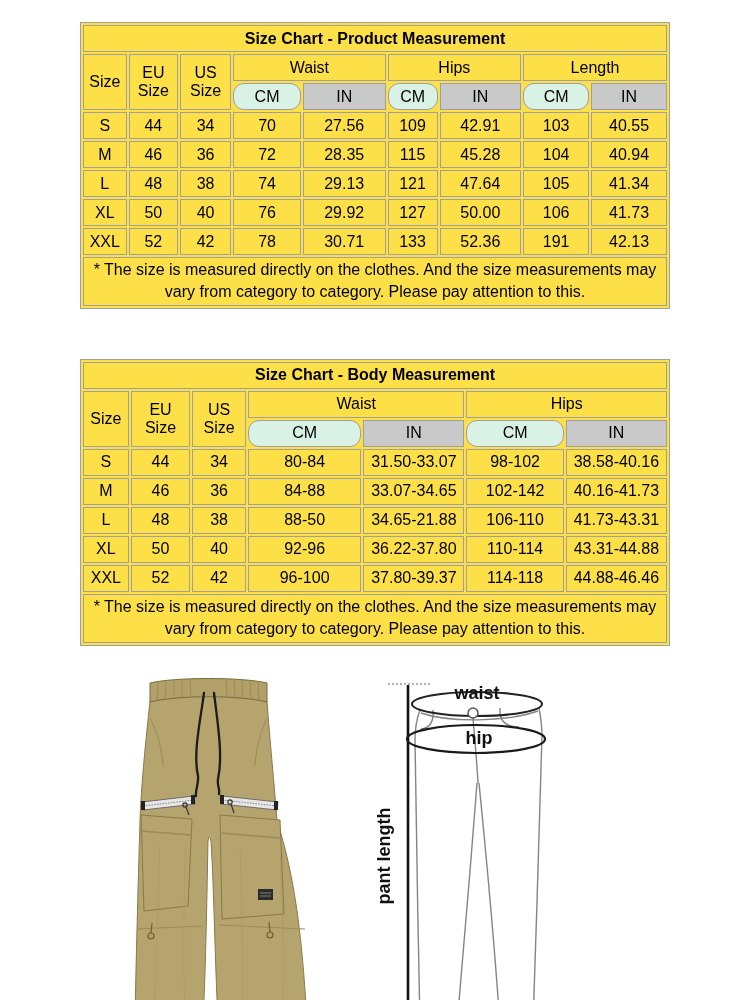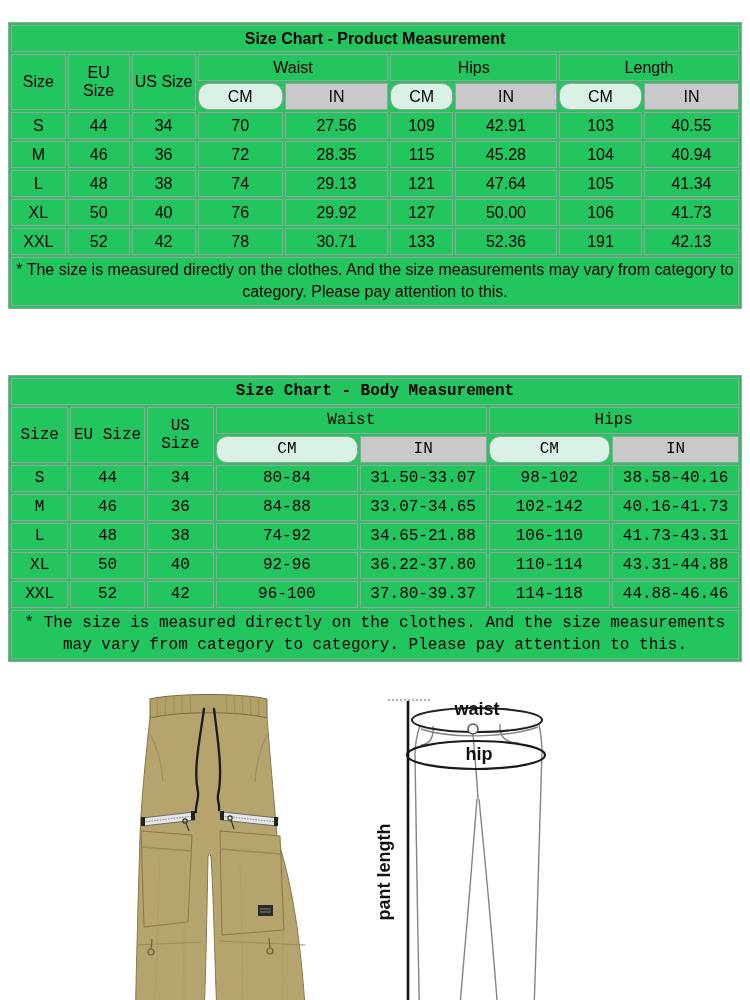--- a/index.html
+++ b/index.html
@@ -2,34 +2,34 @@
 <html style="--cm_bg: #daf2e5; --in_bg: #c9c9c9; --border: #9f9f9f; --khaki: #b6a46f;"><head>
 <meta charset="utf-8">
 <style>
   :root{
     --cm_bg:#daf2e5; --in_bg:#c9c9c9; --border:#9f9f9f;
     --khaki:#b6a46f; --khaki_dark:#8a7848; --khaki_line:#9c8a57;
   }
   html,body{margin:0;padding:0;background:#ffffff;}
   body{width:750px;font-family:"Liberation Sans",sans-serif;color:#000;}
   .size-table{
-    width:734px;margin:0 auto;border-collapse:separate;border-spacing:2px;
-    border:1px solid var(--border);table-layout:fixed;background:#22c55e;
+    width:590px;margin:0 auto;border-collapse:separate;border-spacing:2px;
+    border:1px solid var(--border);table-layout:fixed;background:#fde047;
   }
   .size-table td{
     border:1px solid var(--border);text-align:center;vertical-align:middle;
     font-size:16px;padding:1px 2px;height:23px;overflow:hidden;
   }
   .title-cell{font-weight:bold;font-size:17.5px;height:28px;}
   .group-cell{height:23px;}
   .cm-cell{background:var(--cm_bg);border-radius:11px;}
   .in-cell{background:var(--in_bg);}
   .note-cell{text-align:left;font-size:16px;line-height:1.4;padding:2px 5px;height:auto;}
   .tbl-1{margin-top:22px;}
-  .tbl-2{margin-top:66px;font-family:Liberation Mono, monospace;}
+  .tbl-2{margin-top:50px;}
   .figures{display:flex;align-items:flex-start;margin-top:27px;padding-left:130px;gap:65px;}
   svg text{font-family:"Liberation Sans",sans-serif;font-weight:bold;fill:#111;}
 </style>
 </head>
 <body>
 
 <table class="size-table tbl-1">
   <colgroup>
     <col style="width:7.6%">
       <col style="width:8.6%">
@@ -164,21 +164,21 @@
     <td>36</td>
     <td>84-88</td>
     <td>33.07-34.65</td>
     <td>102-142</td>
     <td>40.16-41.73</td>
   </tr>
   <tr>
     <td>L</td>
     <td>48</td>
     <td>38</td>
-    <td>74-92</td>
+    <td>88-50</td>
     <td>34.65-21.88</td>
     <td>106-110</td>
     <td>41.73-43.31</td>
   </tr>
   <tr>
     <td>XL</td>
     <td>50</td>
     <td>40</td>
     <td>92-96</td>
     <td>36.22-37.80</td>

